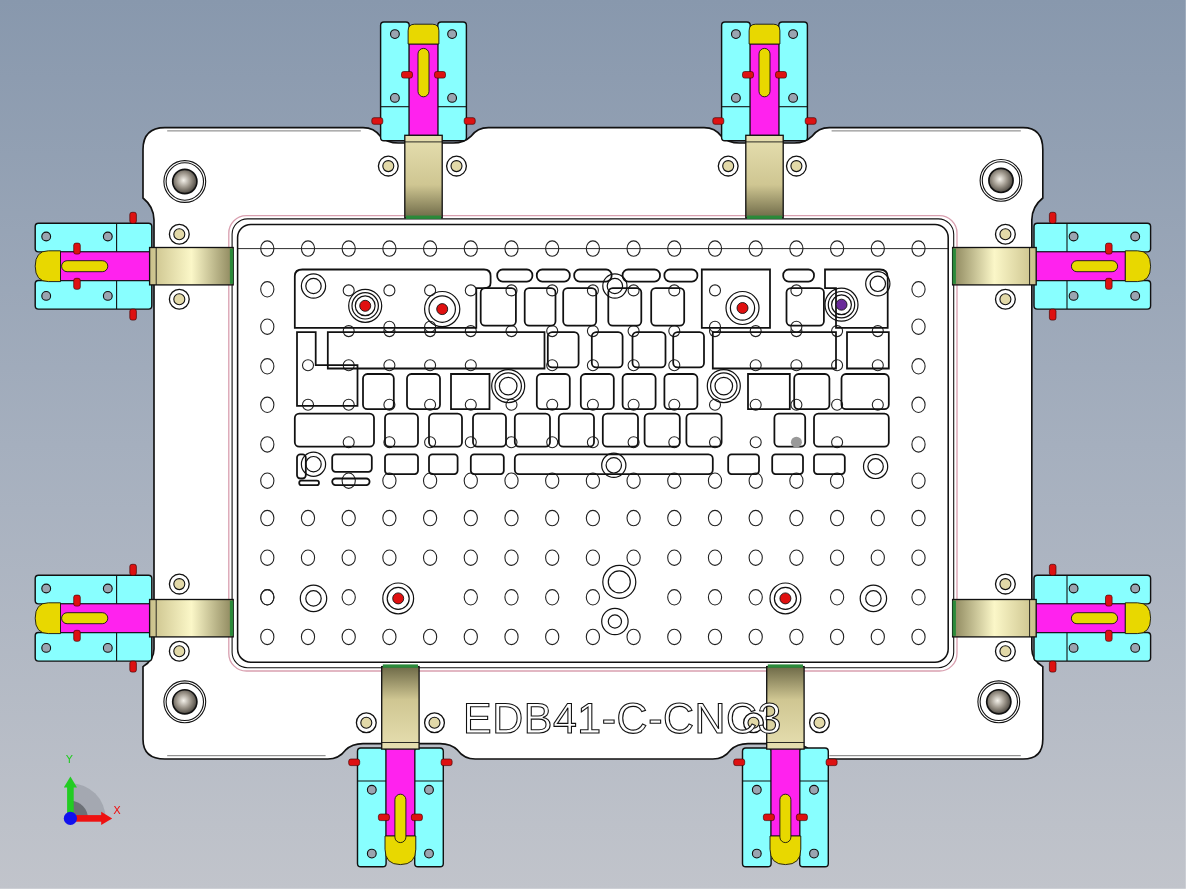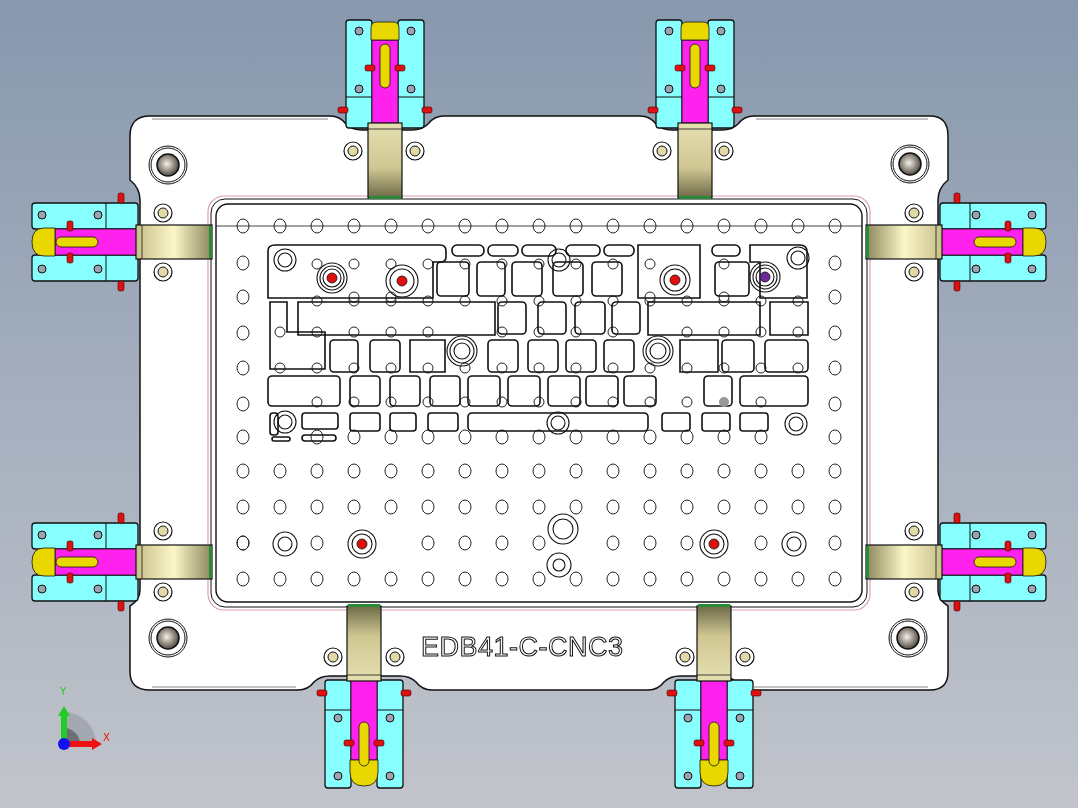--- a/index.html
+++ b/index.html
@@ -5,21 +5,21 @@
   html, body { margin: 0; padding: 0; }
   body {
     width: 1078px; height: 808px; overflow: hidden; position: relative;
     background: linear-gradient(to bottom, #8898ad 0%, #a5afbe 50%, #c1c4cb 100%);
     font-family: "Liberation Sans", sans-serif;
   }
   #viewport { position: absolute; left: 0; top: 0; width: 1078px; height: 808px; }
   #drawing { position: absolute; left: 0; top: 0; }
   .part-label {
     position: absolute; left: 421px; top: 632px;
-    font-family: "Liberation Sans", sans-serif; font-size: 27px; letter-spacing: 0.5px;
+    font-family: "Liberation Sans", sans-serif; font-size: 39px; letter-spacing: 0.5px;
     color: #ffffff; -webkit-text-stroke: 1px #111;
     white-space: nowrap;
   }
   .triad { position: absolute; left: 48px; top: 686px; width: 70px; height: 68px; }
   .axis-label { position: absolute; font-family: "DejaVu Sans", sans-serif; font-size: 10px; }
   .axis-y { left: 12px; top: 0px; color: #22cc22; }
   .axis-x { left: 55px; top: 46px; color: #ee1111; }
 </style>
 </head>
 <body>

